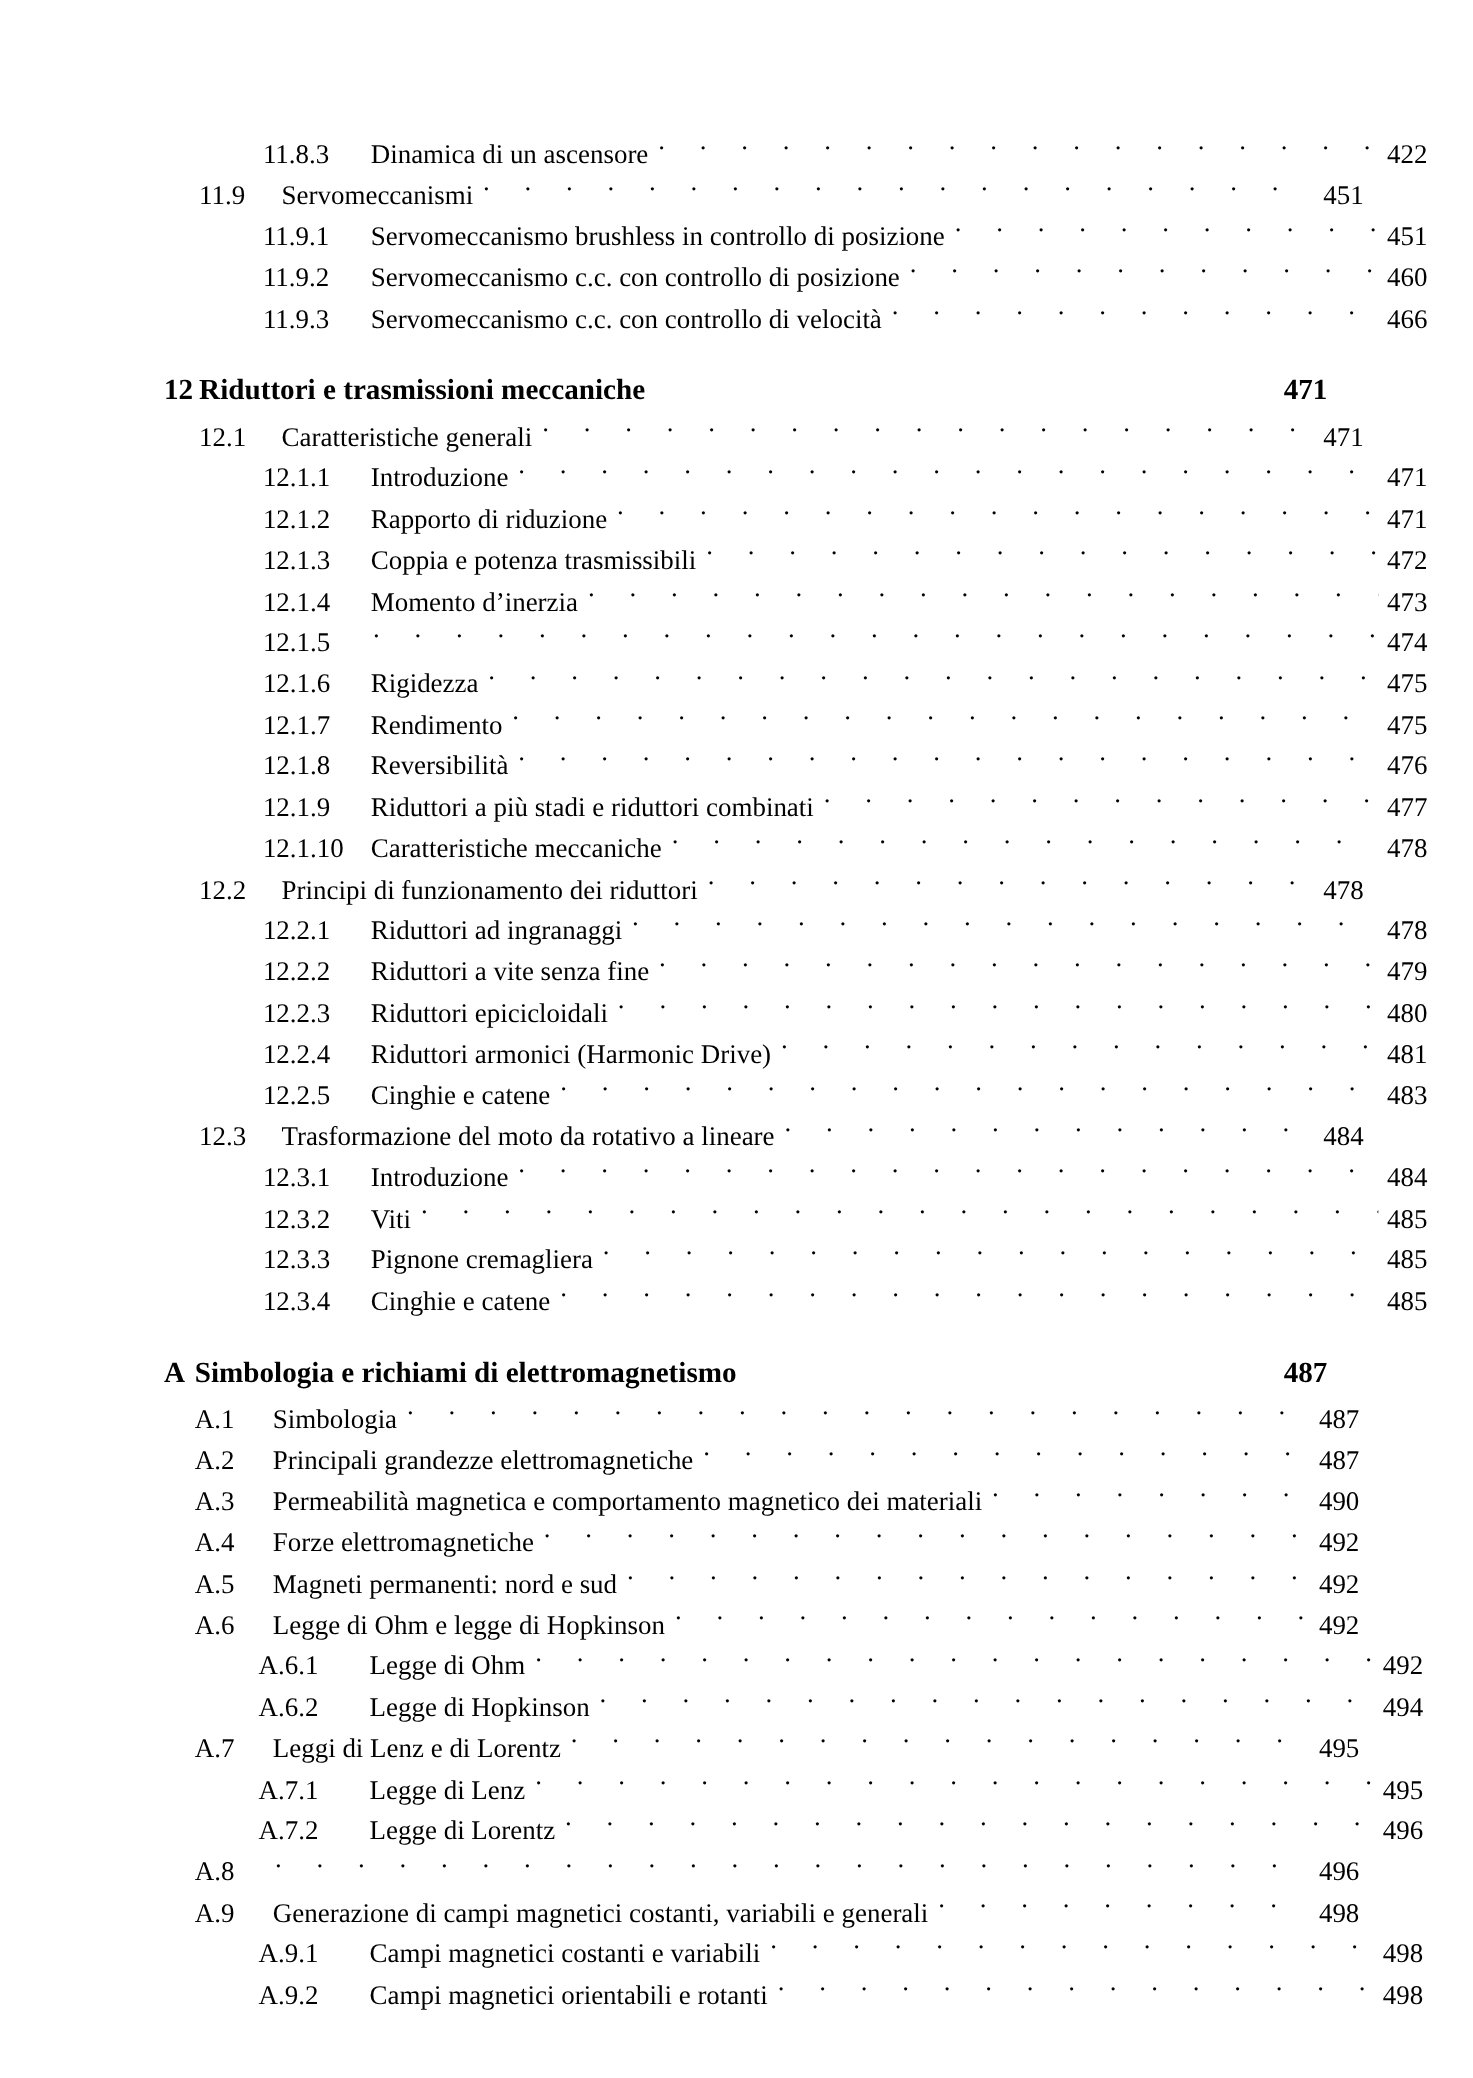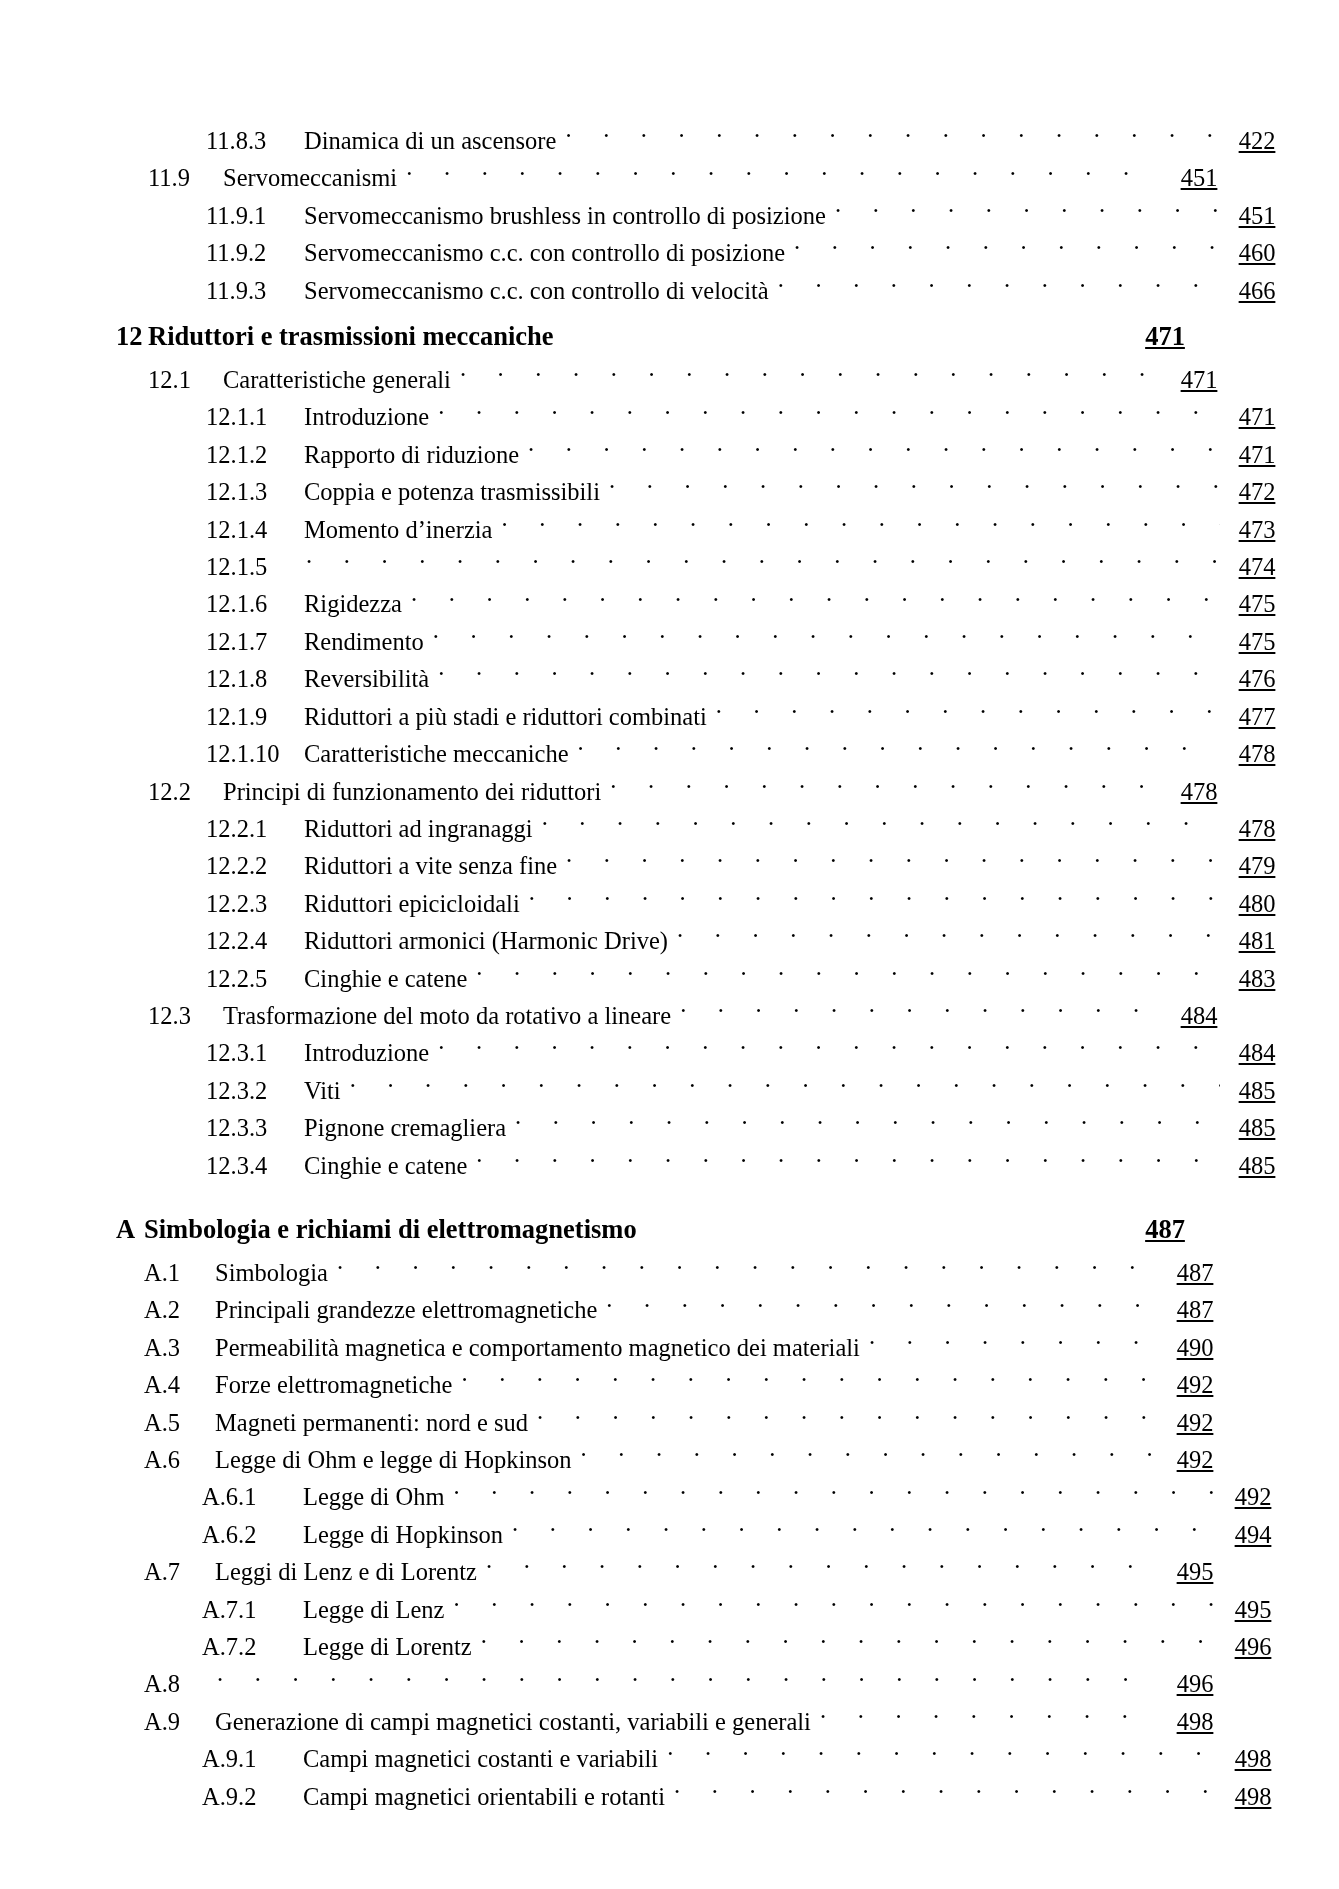--- a/index.html
+++ b/index.html
@@ -15,21 +15,21 @@
   .page {
     position: relative;
     width: 1339px;
     height: 1889px;
     background: #ffffff;
     overflow: hidden;
     box-sizing: border-box;
   }
   .toc {
     position: absolute;
-    left: 116px;
+    left: 149px;
     top: 122px;
     width: 1080px;
   }
 
   
   .entry {
     display: flex;
     align-items: baseline;
     width: 100%;
     font-size: 24.5px;
@@ -56,32 +56,31 @@
     content: ". . . . . . . . . . . . . . . . . . . . . . . . . . . . . . . . . . . . . . . . . . . . . . . . . . . . . . . . . . . . . . . . . . . . . . . . . . . . . . . .";
     position: absolute;
     left: 0;
     bottom: 0.06em;
     letter-spacing: 0.52em;
     font-size: 24.5px;
     white-space: nowrap;
   }
   .entry .page-no {
     flex: 0 0 auto;
-    text-align: center;
+    text-align: left;
     padding-left: 6px;
     min-width: 58px;
-    text-decoration: underline;
   }
 
   
   .lvl-chapter {
     font-weight: bold;
     font-size: 26.5px;
     line-height: 38px;
-    margin-top: 8px;
+    margin-top: 26px;
     margin-bottom: 6px;
   }
   .lvl-chapter .num { flex: 0 0 32px; padding-right: 0; }
   .lvl-chapter .leader::before { content: ""; }
   .lvl-chapter .page-no { min-width: 62px; }
 
   .lvl-section { margin-left: 32px; }
   .lvl-section .num { flex: 0 0 66px; }
 
   .lvl-subsection { margin-left: 90px; }

